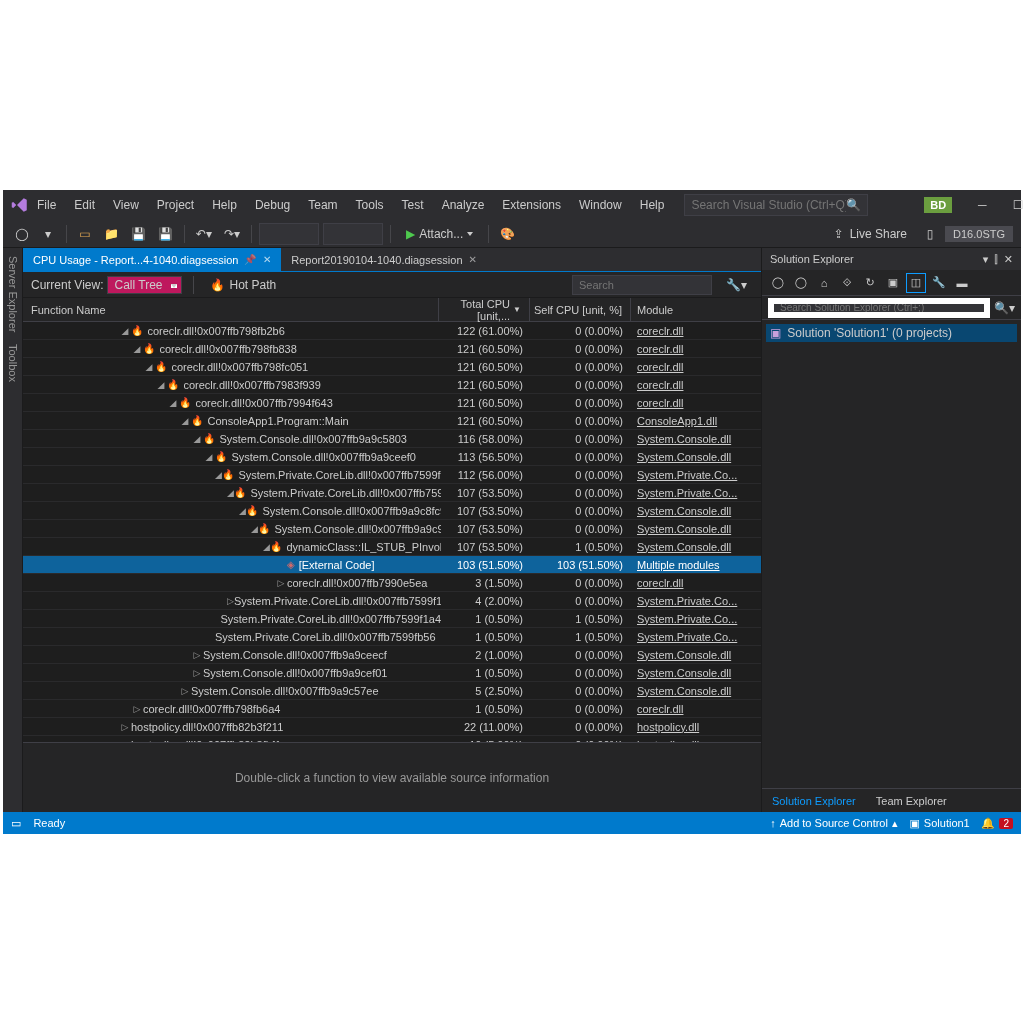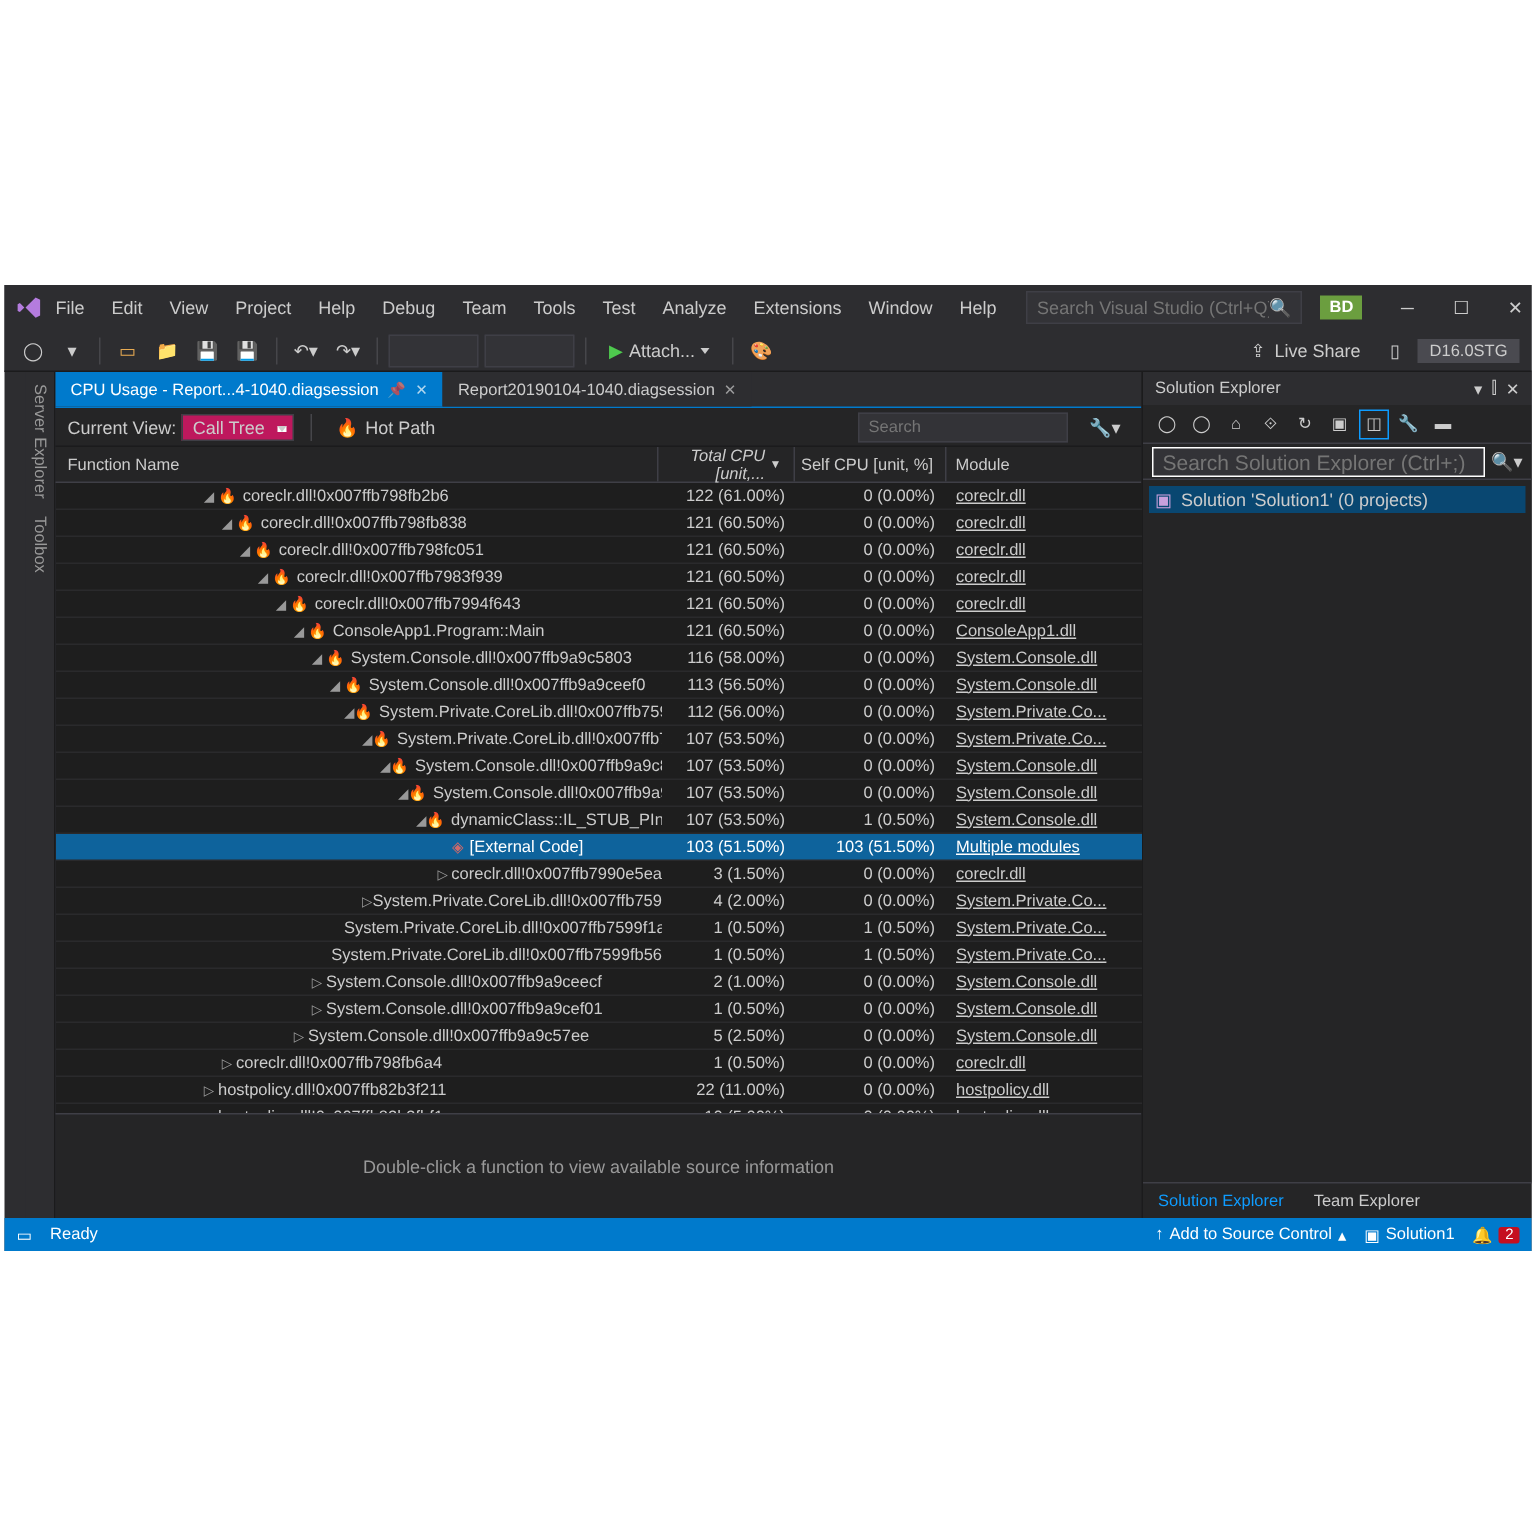--- a/index.html
+++ b/index.html
@@ -5,49 +5,49 @@
 *{margin:0;padding:0;box-sizing:border-box;font-family:'Segoe UI',Arial,sans-serif;}
 body{background:#fff;width:1024px;height:1024px;overflow:hidden;}
 .app-frame{position:absolute;top:190px;left:3px;right:3px;bottom:190px;background:#2d2d30;display:flex;flex-direction:column;color:#ccc;font-size:12px;}
 .titlebar{height:30px;background:#2d2d30;display:flex;align-items:center;padding:0 8px;}
 .vs-logo{width:20px;height:20px;display:flex;align-items:center;justify-content:center;}
 .menu{display:flex;gap:2px;}
 .menu-item{padding:4px 8px;cursor:pointer;}
 .search-box{flex:1;margin:0 12px;max-width:380px;background:#333337;border:1px solid #3f3f46;height:22px;display:flex;align-items:center;padding:0 6px;color:#999;}
 .search-box input{background:transparent;border:none;color:#ccc;flex:1;outline:none;font-size:12px;}
 .search-icon{color:#999;}
-.user-badge{background:#6b9e3f;color:#fff;padding:2px 6px;font-size:11px;font-weight:bold;}
+.user-badge{background:#6b9e3f;color:#fff;padding:2px 6px;font-size:11px;font-weight:bold;margin-left:44px;}
 .win-controls{display:flex;gap:0;margin-left:12px;}
 .win-btn{width:36px;height:24px;display:flex;align-items:center;justify-content:center;cursor:pointer;color:#ccc;}
 .toolbar{height:28px;background:#2d2d30;display:flex;align-items:center;padding:0 8px;gap:4px;border-bottom:1px solid #1b1b1c;}
 .tb-btn{height:22px;min-width:22px;display:flex;align-items:center;justify-content:center;padding:0 4px;cursor:pointer;}
 .tb-sep{width:1px;height:18px;background:#46464a;margin:0 3px;}
 .attach-btn{display:flex;align-items:center;gap:4px;padding:0 8px;}
 .green-tri{color:#4ec94e;}
 .spacer{flex:1;}
 .live-share{display:flex;align-items:center;gap:6px;padding:0 8px;}
 .ver-tag{background:#4a4a50;padding:2px 8px;font-size:11px;}
-.main-area{flex:1;display:flex;min-height:0;padding-left:14px;}
+.main-area{flex:1;display:flex;min-height:0;}
 .side-strip{width:20px;background:#2d2d30;border-right:1px solid #1b1b1c;writing-mode:vertical-rl;text-orientation:mixed;display:flex;align-items:center;justify-content:flex-start;padding-top:8px;gap:12px;font-size:11px;color:#999;}
 .center{flex:1;display:flex;flex-direction:column;min-width:0;}
 .tabs-row{height:24px;background:#2d2d30;display:flex;align-items:stretch;border-bottom:1px solid #007acc;}
 .tab{padding:0 10px;display:flex;align-items:center;gap:6px;font-size:11px;cursor:pointer;background:#2d2d30;color:#ccc;}
 .tab.active{background:#007acc;color:#fff;}
 .tab-close{font-size:10px;opacity:0.7;}
 .view-row{height:26px;background:#252526;display:flex;align-items:center;padding:0 8px;gap:8px;border-bottom:1px solid #1b1b1c;}
 .view-drop{display:flex;align-items:center;gap:4px;}
 .view-sel{background:#be185d;border:1px solid #3f3f46;padding:1px 18px 1px 6px;position:relative;}
 .hot-path{display:flex;align-items:center;gap:4px;padding:2px 6px;}
 .hot-icon{color:#ff6b35;}
 .search-mini{margin-left:auto;width:140px;background:#333337;border:1px solid #3f3f46;height:20px;display:flex;align-items:center;padding:0 6px;}
 .search-mini input{background:transparent;border:none;color:#ccc;flex:1;outline:none;font-size:11px;}
 .filter-btn{padding:2px 6px;cursor:pointer;}
 .grid-head{height:24px;background:#252526;display:flex;align-items:center;border-bottom:1px solid #3f3f46;font-size:11px;}
 .col-func{flex:1;padding-left:8px;}
-.col-total{width:90px;text-align:right;padding-right:8px;display:flex;align-items:center;justify-content:flex-end;gap:3px;font-style:italic;}
+.col-total{width:90px;text-align:right;padding-right:8px;display:flex;align-items:center;justify-content:flex-end;gap:3px;}
 .col-self{width:100px;text-align:right;padding-right:8px;}
 .col-mod{width:130px;padding-left:6px;}
 .col-sep{width:1px;background:#3f3f46;height:100%;}
 .tree-body{flex:1;overflow-y:auto;background:#1e1e1e;position:relative;}
 .tree-body::-webkit-scrollbar{width:14px;}
 .tree-body::-webkit-scrollbar-track{background:#2d2d30;}
 .tree-body::-webkit-scrollbar-thumb{background:#424245;}
 .tree-row{height:18px;display:flex;align-items:center;font-size:11px;border-bottom:1px solid #2a2a2c;}
 .tree-row.selected{background:#0e639c;color:#fff;}
 .func-cell{flex:1;display:flex;align-items:center;overflow:hidden;white-space:nowrap;}
@@ -56,21 +56,21 @@
 .fn-icon.ext{color:#d16969;}
 .val-cell{width:90px;text-align:right;padding-right:8px;}
 .self-cell{width:100px;text-align:right;padding-right:8px;}
 .mod-cell{width:130px;padding-left:6px;overflow:hidden;white-space:nowrap;text-overflow:ellipsis;text-decoration:underline;}
 .hint-panel{height:70px;background:#252526;display:flex;align-items:center;justify-content:center;color:#999;font-size:12px;border-top:1px solid #3f3f46;}
 .right-panel{width:260px;background:#252526;display:flex;flex-direction:column;border-left:1px solid #1b1b1c;}
 .panel-head{height:22px;background:#2d2d30;display:flex;align-items:center;padding:0 8px;font-size:11px;justify-content:space-between;}
 .panel-tb{height:26px;background:#252526;display:flex;align-items:center;padding:0 6px;gap:3px;border-bottom:1px solid #3f3f46;}
 .panel-tb-btn{width:20px;height:20px;display:flex;align-items:center;justify-content:center;cursor:pointer;font-size:11px;}
 .panel-search{height:24px;background:#252526;padding:2px 6px;border-bottom:1px solid #3f3f46;display:flex;align-items:center;}
-.panel-search input{flex:1;background:#333337;border:1px solid #ffffff;height:20px;padding:0 6px;color:#ccc;font-size:14px;outline:none;}
+.panel-search input{flex:1;background:#333337;border:6px solid #ffffff;height:20px;padding:0 6px;color:#ccc;font-size:10px;outline:none;}
 .panel-body{flex:1;background:#252526;padding:4px;}
 .sol-item{display:flex;align-items:center;gap:6px;padding:2px 4px;background:#094771;}
 .sol-icon{color:#c9a0dc;}
 .panel-tabs{height:24px;display:flex;border-top:1px solid #3f3f46;}
 .panel-tab{padding:0 10px;display:flex;align-items:center;font-size:11px;cursor:pointer;}
 .panel-tab.active{color:#0e9cff;}
 .statusbar{height:22px;background:#007acc;display:flex;align-items:center;color:#fff;font-size:11px;padding:0 8px;gap:12px;}
 .st-spacer{flex:1;}
 .st-item{display:flex;align-items:center;gap:4px;cursor:pointer;}
 .notif-badge{background:#c50f1f;padding:0 4px;border-radius:2px;font-size:10px;}

